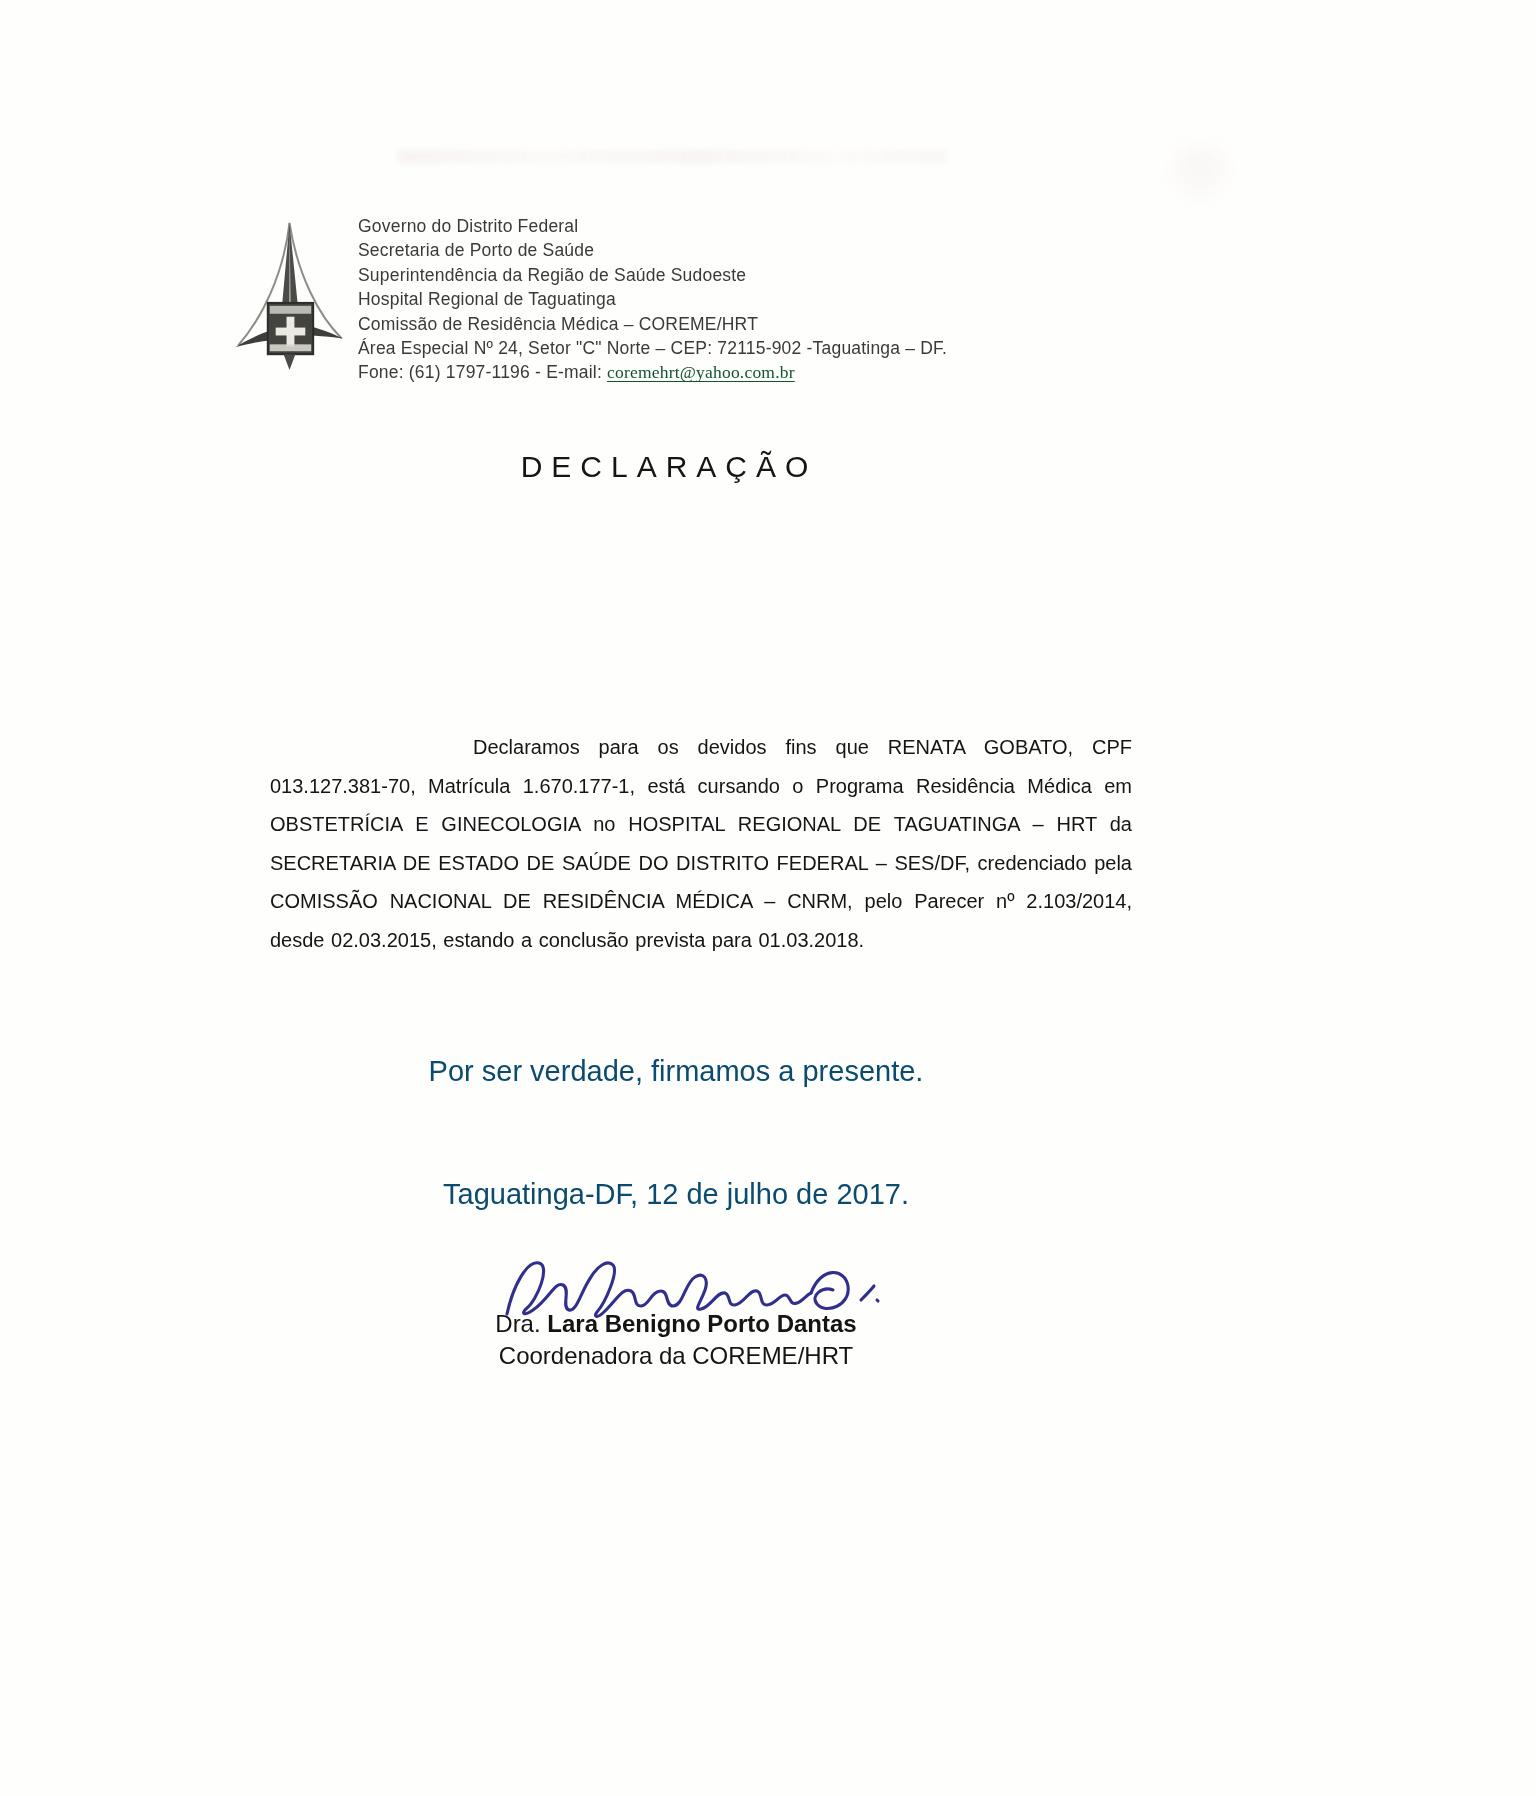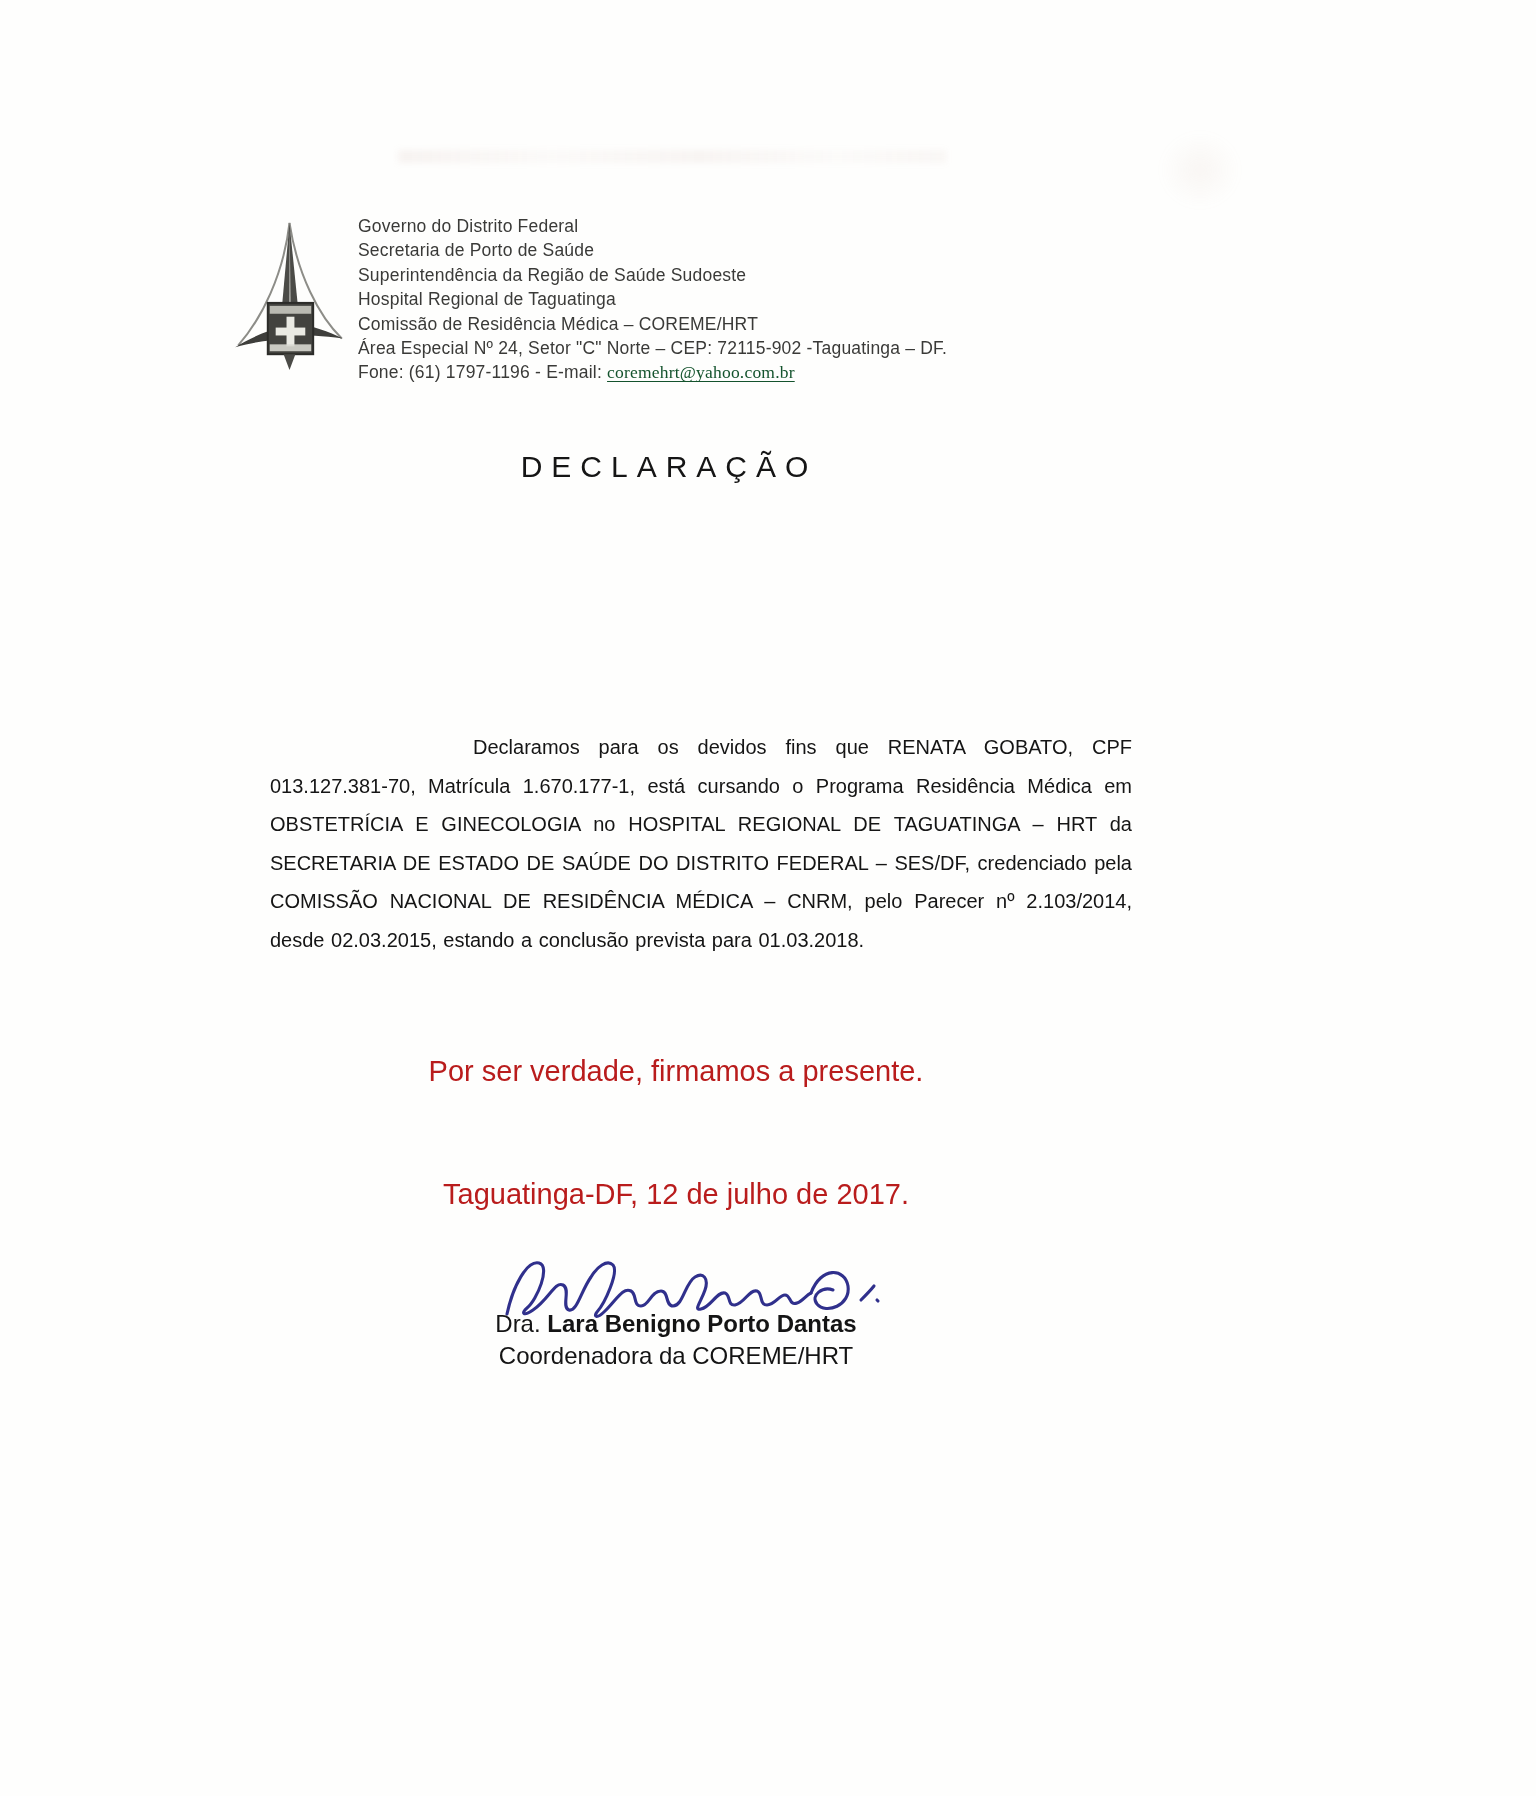--- a/index.html
+++ b/index.html
@@ -91,21 +91,21 @@
     word-spacing: 1px;
   }
 
   .closing-line {
     position: absolute;
     left: 245px;
     width: 862px;
     margin: 0;
     text-align: center;
     font-size: 29px;
-    color: #b91c1c;
+    color: #0c4a6e;
   }
   .closing-1 { top: 1055px; }
   .date-line { top: 1178px; }
 
   
   .sig-block {
     position: absolute;
     top: 1248px; left: 245px;
     width: 862px;
     text-align: center;

